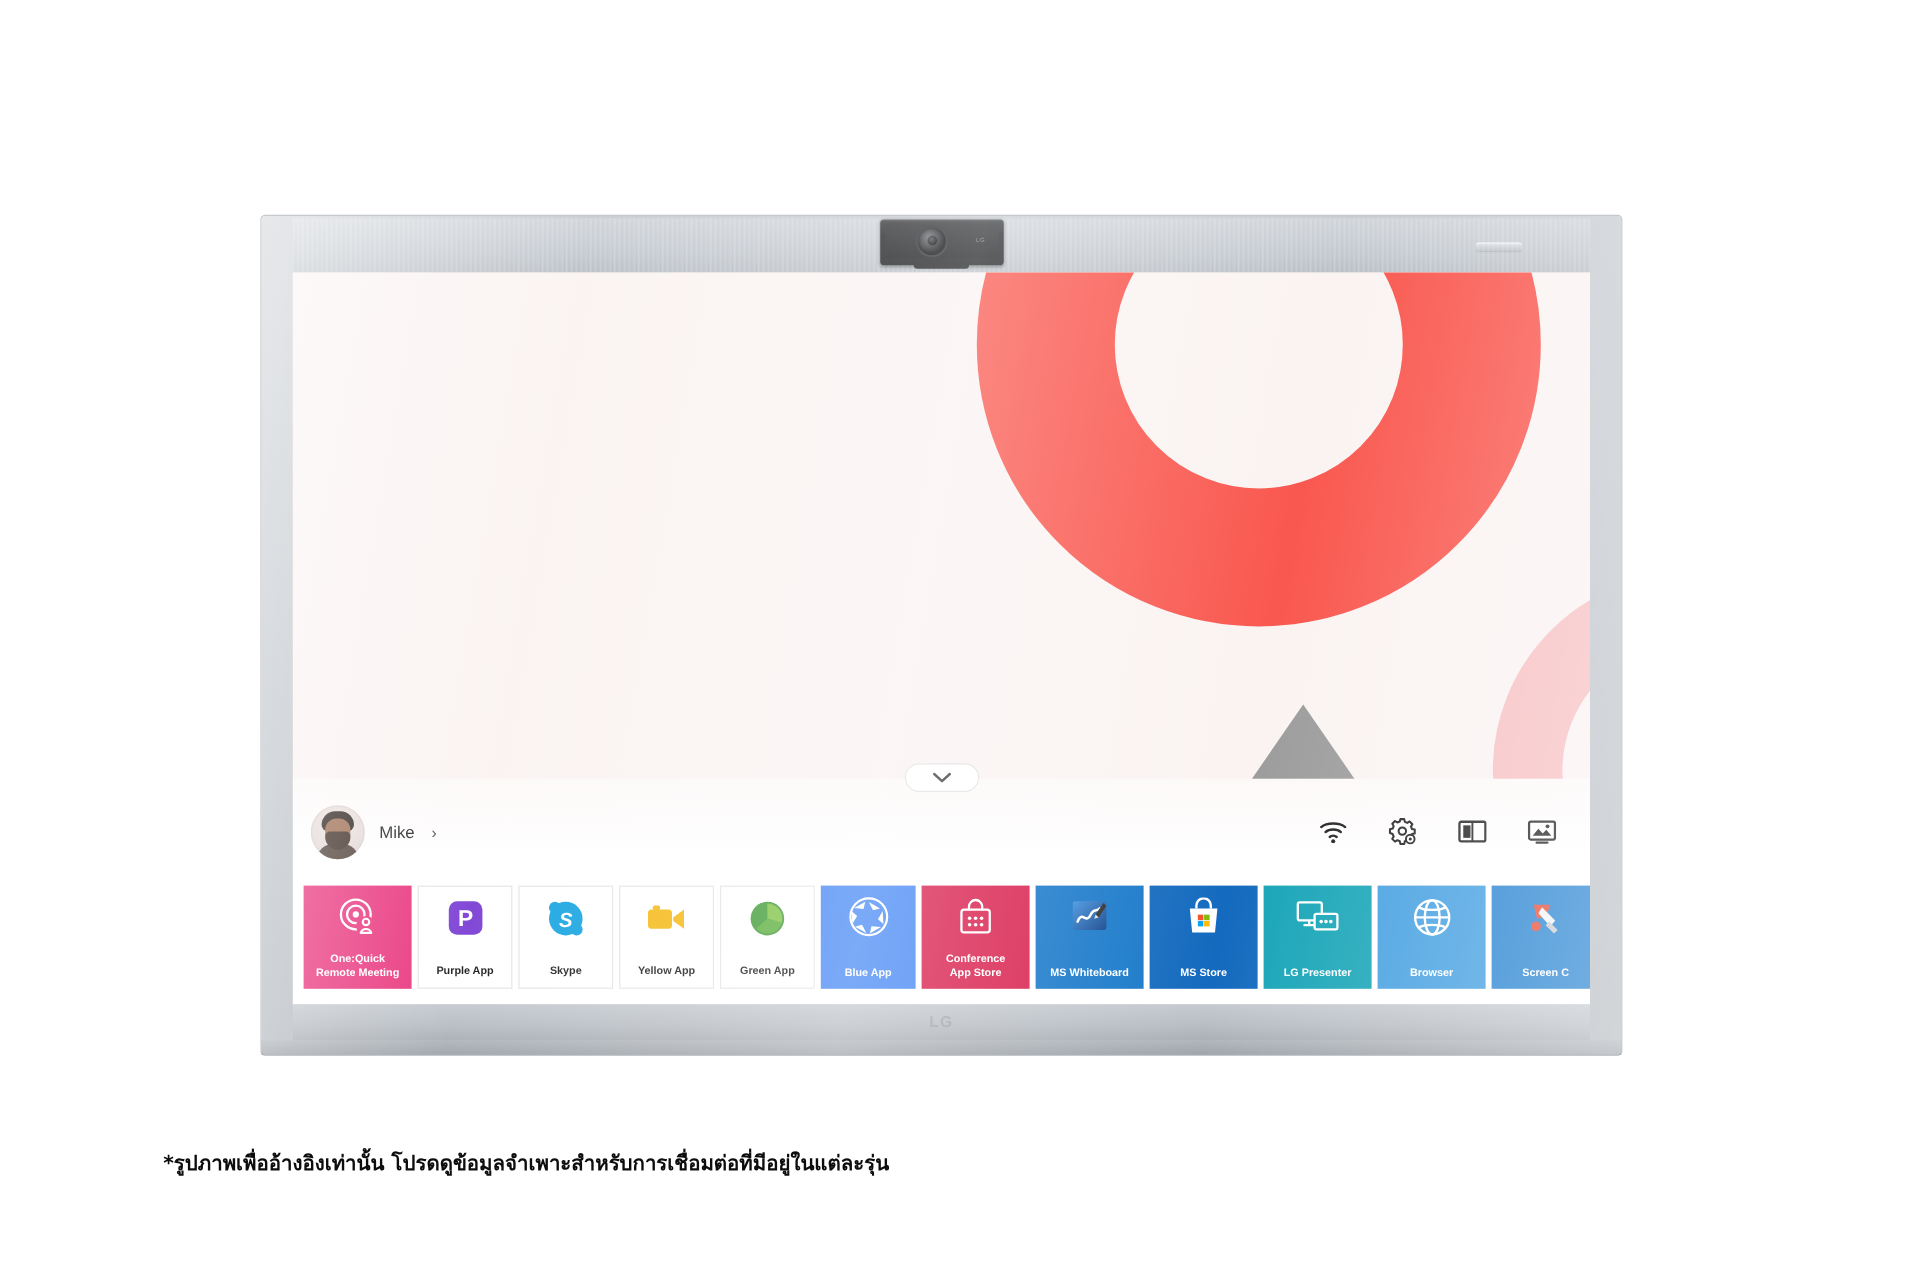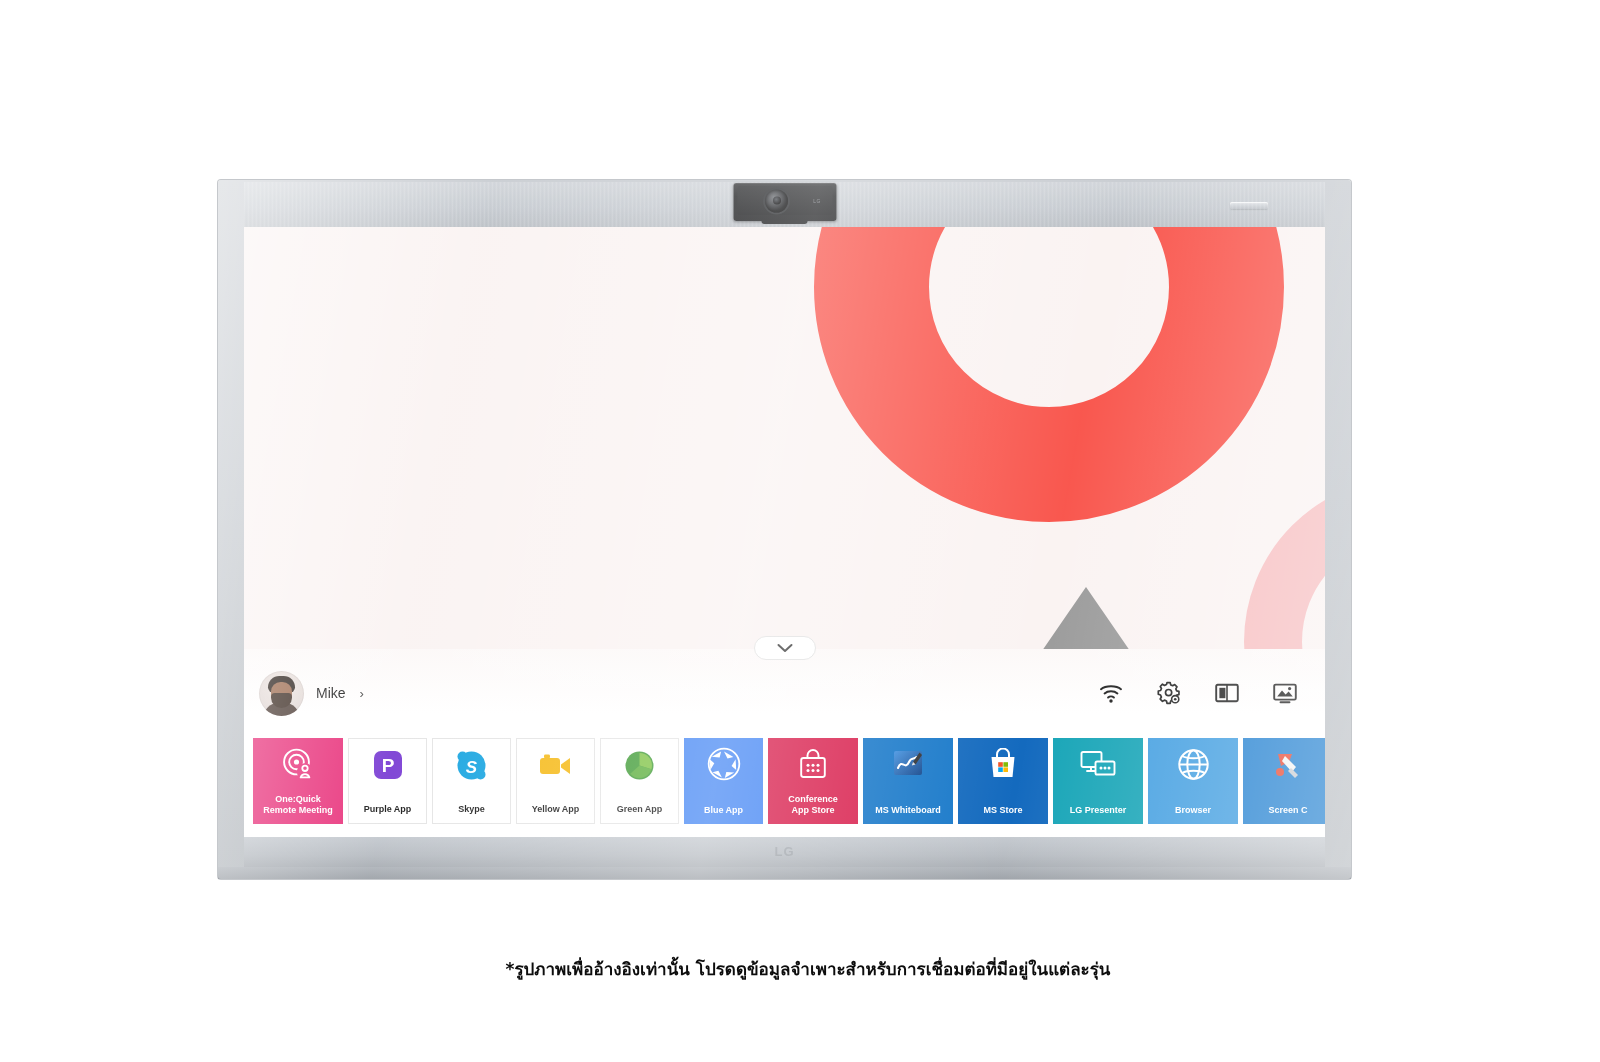--- a/index.html
+++ b/index.html
@@ -199,21 +199,20 @@
     color: rgba(120,125,132,.35);
   }
   #base-strip {
     position:absolute; left:0; right:0; bottom:0; height:12px;
     background: linear-gradient(180deg,#b0b5bb, #9ea3a9);
   }
 
   
   #footnote {
     position: absolute; left: 16px; right: 0; top: 955px;
-    text-align: center;
     font-size: 17px; font-weight: 700; color: #0d0d0d;
     font-family: "DejaVu Sans", "Liberation Sans", sans-serif;
     padding: 0 120px;
   }
 </style>
 </head>
 <body>
 
 <div id="device">
 

